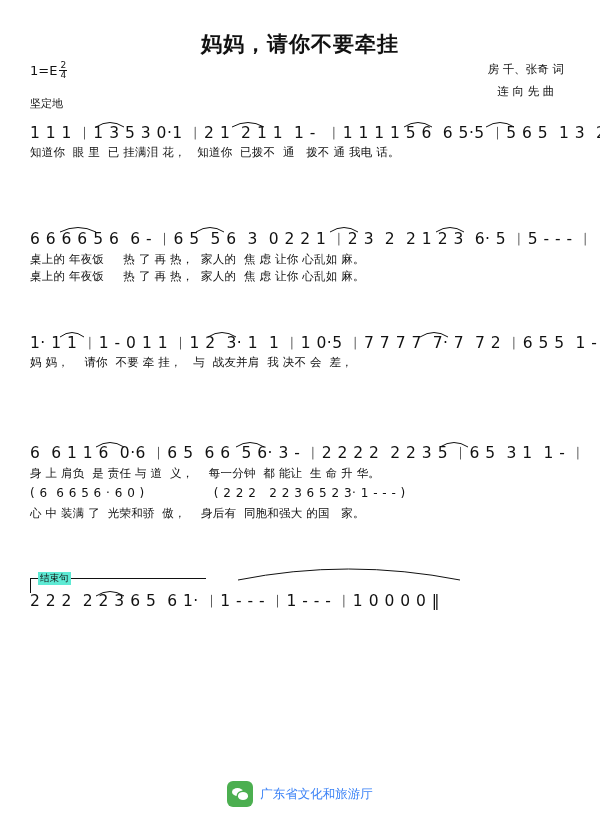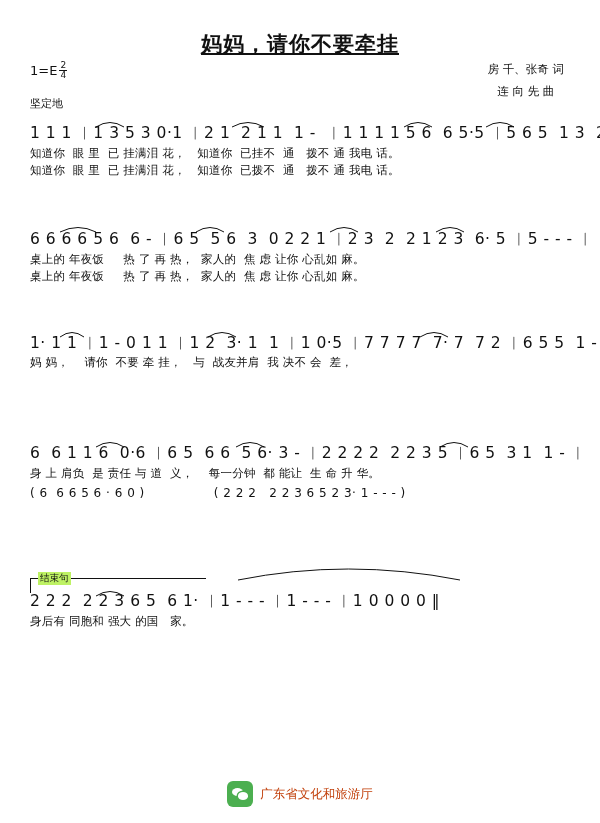--- a/index.html
+++ b/index.html
@@ -25,21 +25,20 @@
   .title {
     position: absolute;
     top: 30px;
     left: 0;
     width: 600px;
     text-align: center;
     font-size: 21px;
     font-weight: bold;
     letter-spacing: 1px;
     font-family: "DejaVu Sans", sans-serif;
-    text-decoration: underline;
   }
   
   .credits {
     position: absolute;
     right: 36px;
     top: 58px;
     font-size: 11.5px;
     line-height: 22px;
     font-family: "DejaVu Sans", sans-serif;
     text-align: center;
@@ -103,21 +102,21 @@
     width: 175px;
     height: 14px;
     border-left: 1.3px solid #111;
     border-top: 1.3px solid #111;
   }
   .endlabel {
     position: absolute;
     left: 38px;
     top: 572px;
     font-size: 9.5px;
-    background: #bef264;
+    background: #5eead4;
     padding: 0 2px;
     font-family: "DejaVu Sans", sans-serif;
   }
   
   .slurs { position: absolute; left:0; top:0; width:600px; height:823px; pointer-events:none; }
   
   .footer {
     position: absolute;
     left: 0;
     bottom: 16px;
@@ -154,21 +153,21 @@
     left: 11px; top: 11px;
     width: 10px; height: 7.5px;
     border-radius: 50%;
     background: #fff;
     box-shadow: 0 0 0 1.4px #4caf50;
   }
   .footer-text {
     display: inline-block;
     vertical-align: middle;
     font-size: 12.5px;
-    color: #c2410c;
+    color: #3b82f6;
     font-family: "DejaVu Sans", sans-serif;
   }
 </style>
 </head>
 <body>
 
 <div class="sheet">
 
   <div class="title">妈妈，请你不要牵挂</div>
 
@@ -177,47 +176,46 @@
     <div>连 向 先  曲</div>
   </div>
 
   <div class="keysig">
     <span>1=E</span><span class="frac"><span class="num">2</span><span class="den">4</span></span>
   </div>
   <div class="tempo">坚定地</div>
 
   <div class="system" style="top:122px;">
     <div class="notes">1 1 1 ︱1 3 5 3 0·1 ︱2 1  2 1 1  1 -  ︱1 1 1 1 5 6  6 5·5 ︱5 6 5  1 3  2 -  ︱</div>
-    <div class="lyric">知道你  眼 里  已 挂满泪 花，   知道你  已挂不  通   拨不 通 我电 话。</div>
     <div class="lyric lyric2">知道你  眼 里  已 挂满泪 花，   知道你  已拨不  通   拨不 通 我电 话。</div>
   </div>
 
   <div class="system" style="top:228px;">
     <div class="notes">6 6 6 6 5 6  6 - ︱6 5  5 6  3  0 2 2 1 ︱2 3  2  2 1 2 3  6· 5 ︱5 - - - ︱</div>
     <div class="lyric">桌上的 年夜饭     热 了 再 热，  家人的  焦 虑 让你 心乱如 麻。</div>
     <div class="lyric lyric2">桌上的 年夜饭     热 了 再 热，  家人的  焦 虑 让你 心乱如 麻。</div>
   </div>
 
   <div class="system" style="top:332px;">
     <div class="notes">1· 1 1 ︱1 - 0 1 1 ︱1 2  3· 1  1 ︱1 0·5 ︱7 7 7 7  7· 7  7 2 ︱6 5 5  1 - - ︱</div>
     <div class="lyric lyric2">妈 妈，    请你  不要 牵 挂，   与  战友并肩  我 决不 会  差，</div>
   </div>
 
   <div class="system" style="top:442px;">
     <div class="notes">6  6 1 1 6  0·6 ︱6 5  6 6  5 6· 3 - ︱2 2 2 2  2 2 3 5 ︱6 5  3 1  1 - ︱</div>
     <div class="lyric">身 上 肩负  是 责任 与 道  义，    每一分钟  都 能让  生 命 升 华。</div>
     <div class="notes" style="font-size:12px;">( 6  6 6 5 6 · 6 0 )                ( 2 2 2   2 2 3 6 5 2 3· 1 - - - )</div>
+    <div class="lyric">心 中 装满 了  光荣和骄  傲，    身后有  同胞和强大 的国   家。</div>
   </div>
 
   <div class="endbox"></div>
   <div class="endlabel">结束句</div>
 
   <div class="system" style="top:590px;">
     <div class="notes">2 2 2  2 2 3 6 5  6 1· ︱1 - - - ︱1 - - - ︱1 0 0 0 0 ‖</div>
-    <div class="lyric">身后有 同胞和 强大 的国   家。</div>
   </div>
 
   <svg class="slurs" viewBox="0 0 600 823">
     <g fill="none" stroke="#111" stroke-width="1">
       <path d="M96 127 q14 -9 28 0"></path>
       <path d="M232 127 q16 -9 32 0"></path>
       <path d="M404 127 q14 -9 28 0"></path>
       <path d="M486 127 q14 -9 28 0"></path>
       <path d="M60 232 q18 -9 36 0"></path>
       <path d="M196 232 q14 -9 28 0"></path>

